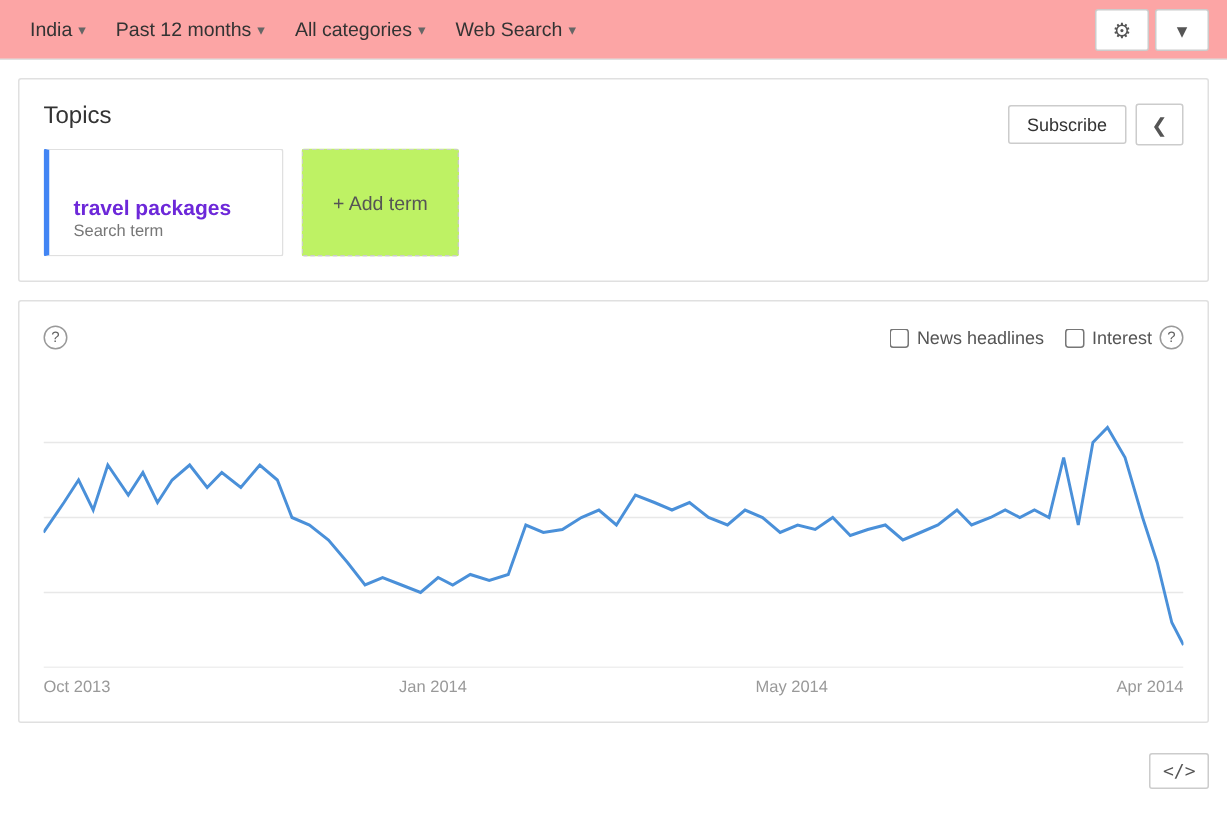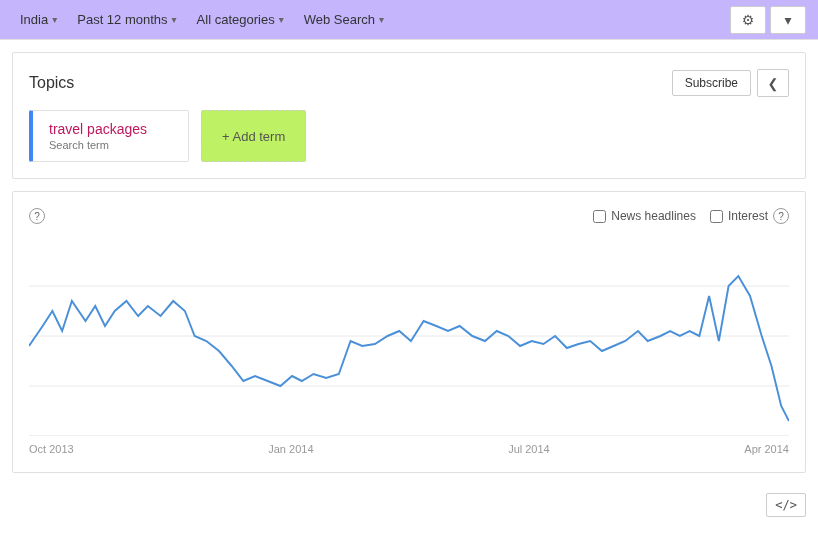--- a/index.html
+++ b/index.html
@@ -4,21 +4,21 @@
   <style>
     * { box-sizing: border-box; margin: 0; padding: 0; }
     body { font-family: Arial, sans-serif; font-size: 13px; background: #fff; color: #333; width: 818px; }
 
     
     .top-bar {
       display: flex;
       align-items: center;
       padding: 0 12px;
       height: 40px;
-      background: #c4b5fd;
+      background: #fca5a5;
       border-bottom: 1px solid #e0e0e0;
       gap: 4px;
     }
     .filter-btn {
       display: flex;
       align-items: center;
       gap: 4px;
       padding: 4px 8px;
       background: transparent;
       border: none;
@@ -51,23 +51,23 @@
     
     .topics-section {
       margin: 12px;
       background: #fff;
       border: 1px solid #e0e0e0;
       border-radius: 2px;
       padding: 16px;
     }
     .topics-header {
       display: flex;
-      align-items: center;
+      align-items: flex-start;
       justify-content: space-between;
-      margin-bottom: 13px;
+      margin-bottom: 2px;
     }
     .topics-title {
       font-size: 16px;
       font-weight: normal;
       color: #333;
     }
     .topics-actions {
       display: flex;
       gap: 6px;
       align-items: center;
@@ -103,22 +103,23 @@
       border: 1px solid #e0e0e0;
       border-radius: 2px;
       padding: 10px 16px;
       min-width: 160px;
       background: #fff;
       border-left: 4px solid #4285f4;
       cursor: pointer;
     }
     .term-name {
       font-size: 14px;
-      font-weight: normal;
-      color: #be185d;
+      font-weight: bold;
+      color: #6d28d9;
+      margin-top: 20px;
     }
     .term-type {
       font-size: 11px;
       color: #777;
       margin-top: 2px;
     }
     .add-term-btn {
       border: 1px dashed #ccc;
       border-radius: 2px;
       padding: 10px 20px;
@@ -359,21 +360,21 @@
           740,60
           752,100
           762,130
           772,170
           780,185
         "></polyline>
     </svg>
     <div class="x-labels">
       <span>Oct 2013</span>
       <span>Jan 2014</span>
-      <span>Jul 2014</span>
+      <span>May 2014</span>
       <span>Apr 2014</span>
     </div>
   </div>
 </div>
 
 <div class="bottom-bar">
   <button class="embed-btn">&lt;/&gt;</button>
 </div>
 
 </body></html>

